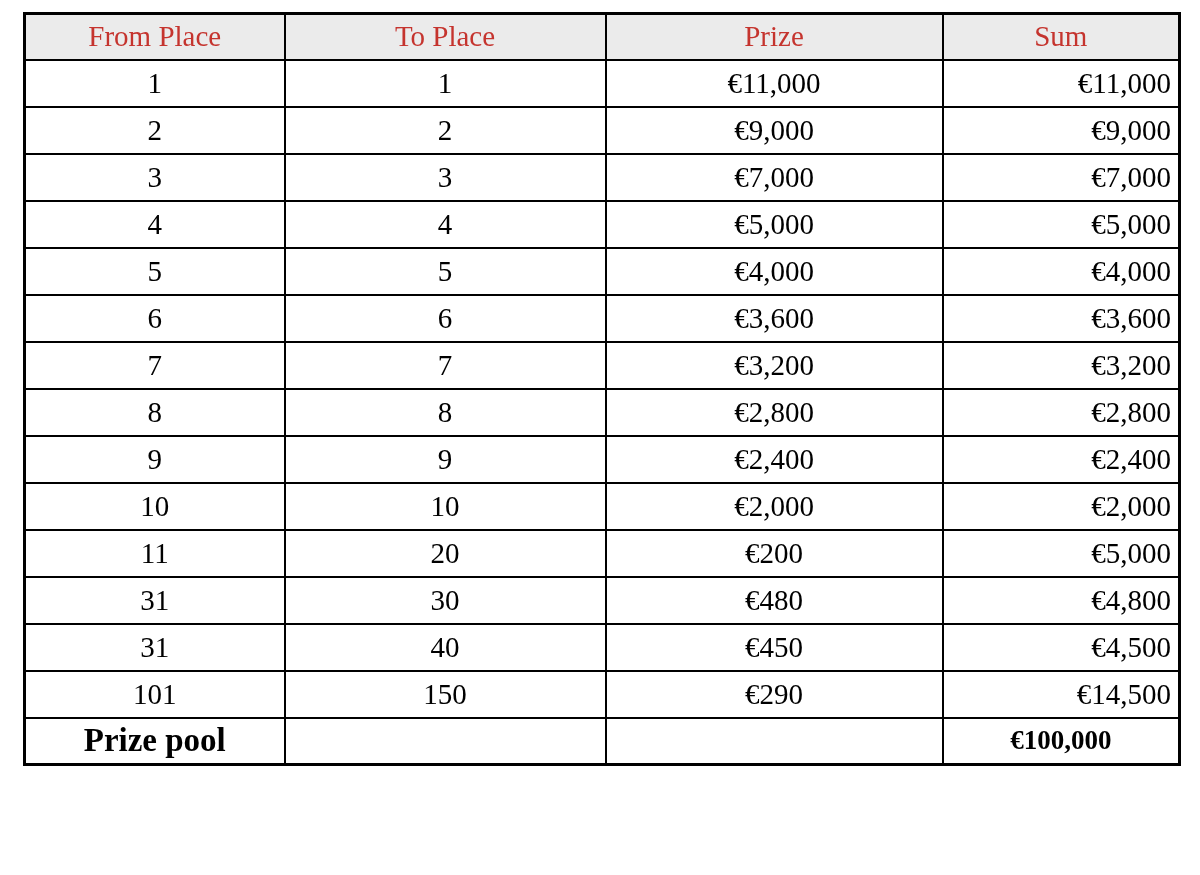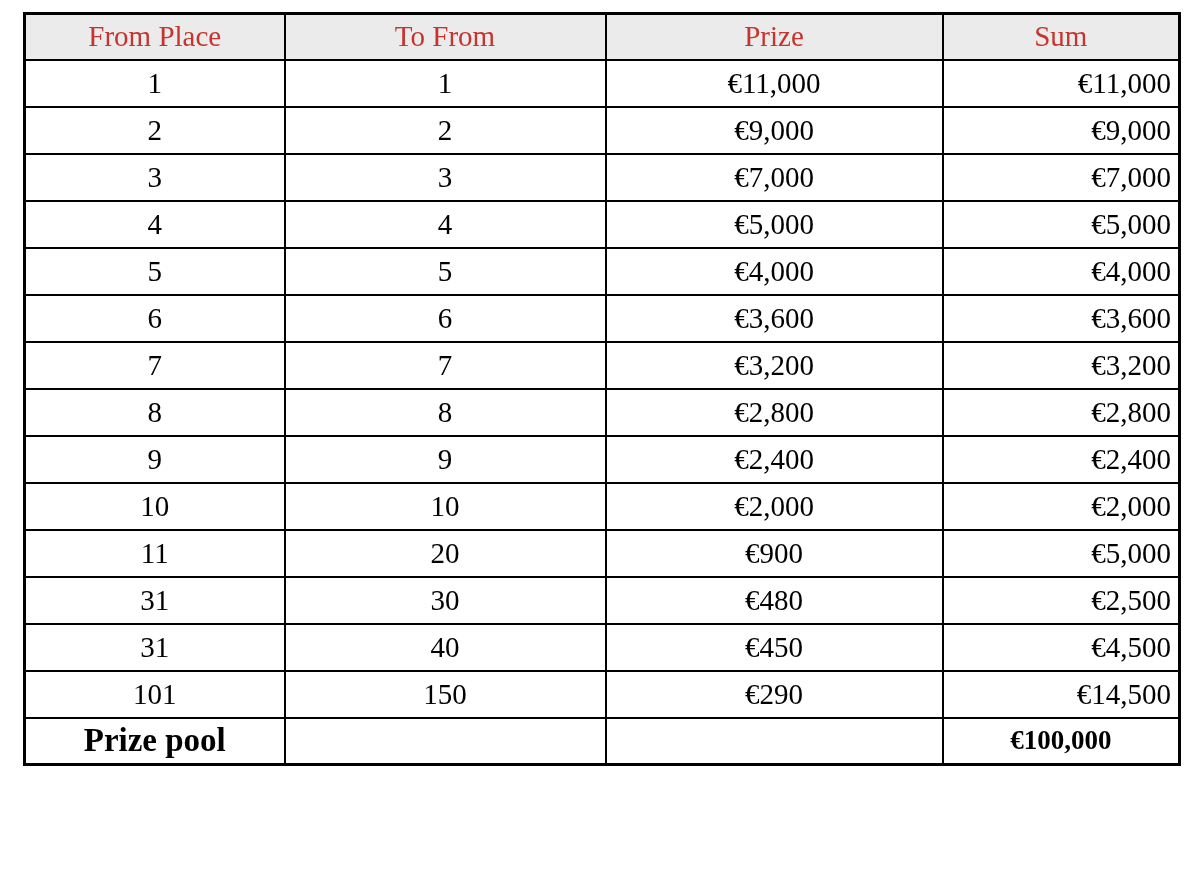--- a/index.html
+++ b/index.html
@@ -74,21 +74,21 @@
   <table class="prize-table">
     <colgroup>
       <col style="width:260px">
       <col style="width:321px">
       <col style="width:337px">
       <col style="width:237px">
     </colgroup>
     <thead>
       <tr>
         <th>From Place</th>
-        <th>To From</th>
+        <th>To Place</th>
         <th>Prize</th>
         <th>Sum</th>
       </tr>
     </thead>
     <tbody>
         <tr>
     <td class="cell-center">1</td>
     <td class="cell-center">1</td>
     <td class="cell-center">€11,000</td>
     <td class="cell-right">€11,000</td>
@@ -143,28 +143,28 @@
   </tr>
         <tr>
     <td class="cell-center">10</td>
     <td class="cell-center">10</td>
     <td class="cell-center">€2,000</td>
     <td class="cell-right">€2,000</td>
   </tr>
         <tr>
     <td class="cell-center">11</td>
     <td class="cell-center">20</td>
-    <td class="cell-center">€900</td>
+    <td class="cell-center">€200</td>
     <td class="cell-right">€5,000</td>
   </tr>
         <tr>
     <td class="cell-center">31</td>
     <td class="cell-center">30</td>
     <td class="cell-center">€480</td>
-    <td class="cell-right">€2,500</td>
+    <td class="cell-right">€4,800</td>
   </tr>
         <tr>
     <td class="cell-center">31</td>
     <td class="cell-center">40</td>
     <td class="cell-center">€450</td>
     <td class="cell-right">€4,500</td>
   </tr>
         <tr>
     <td class="cell-center">101</td>
     <td class="cell-center">150</td>

